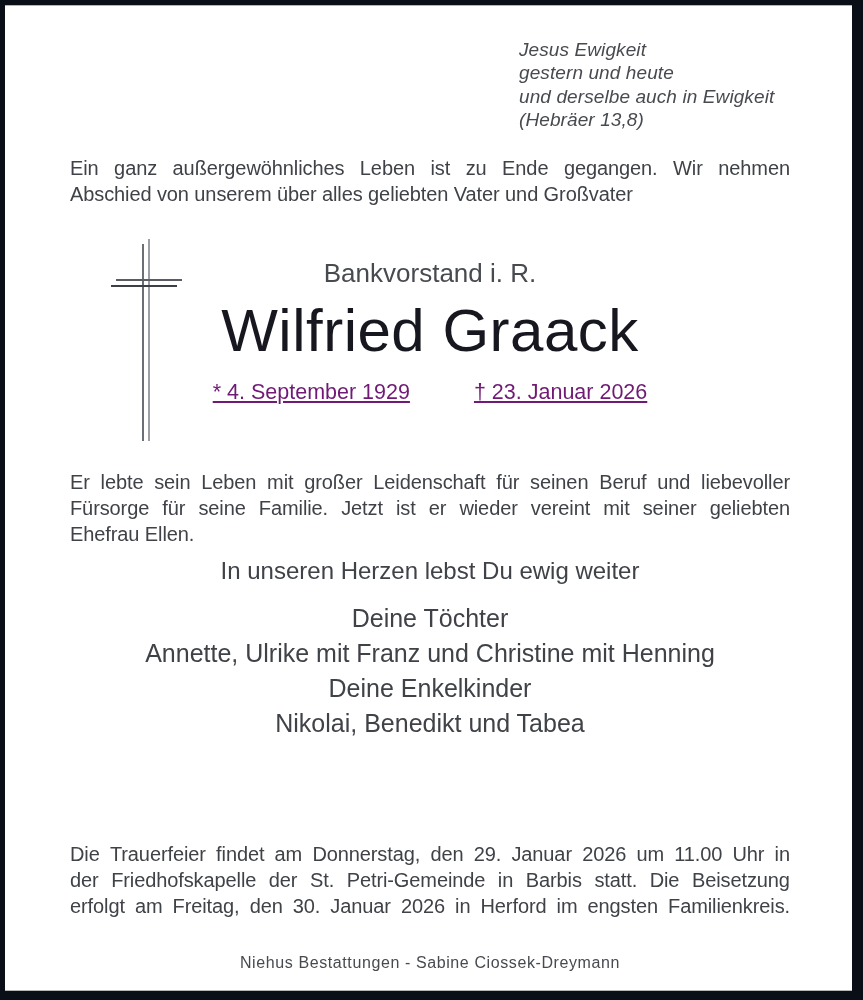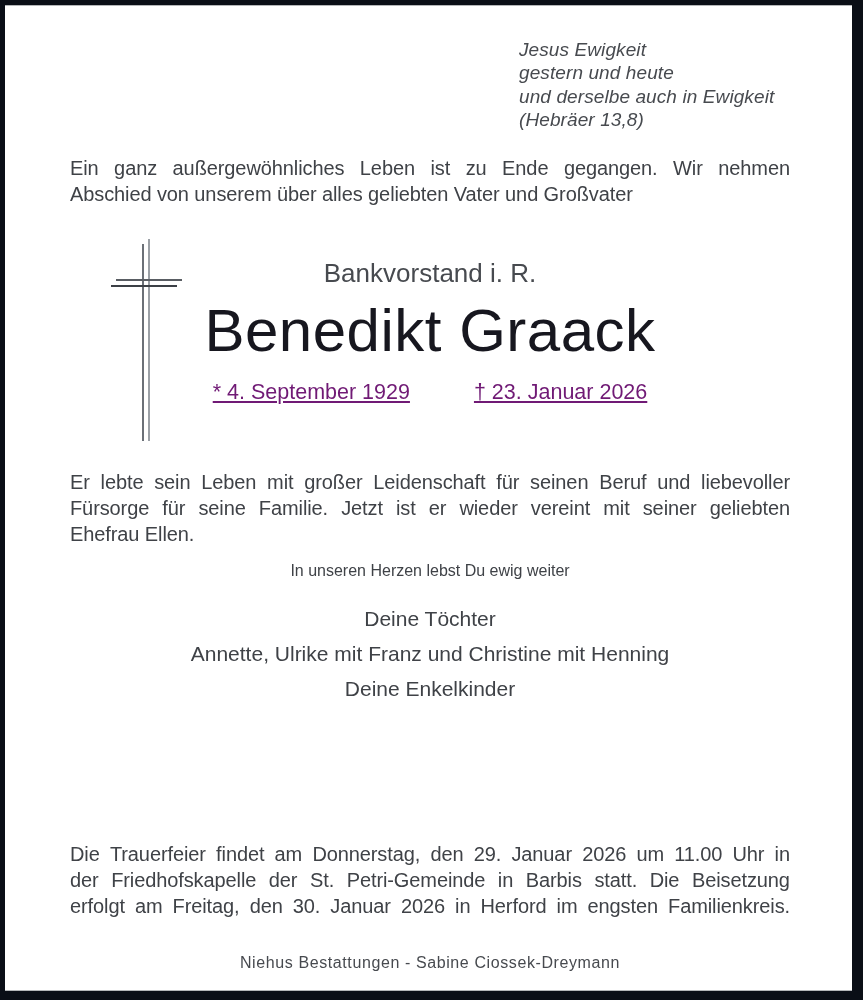--- a/index.html
+++ b/index.html
@@ -50,22 +50,22 @@
   .cross-v-dark  { left: 137px; top: 239px; width: 2px;  height: 197px; background: #6b7077; }
   .cross-h-upper { left: 111px; top: 274px; width: 66px; height: 2px;  background: #595d63; }
   .cross-h-lower { left: 106px; top: 280px; width: 66px; height: 2px;  background: #3c4046; }
 
   .centercol { left: 65px; width: 720px; text-align: center; }
 
   .title  { top: 252px; font-size: 26px; line-height: 32px; color: var(--muted, #44474c); }
   .name   { top: 295px; font-size: 60px; line-height: 62px; color: var(--name, #17171f); letter-spacing: 0.5px; }
   .dates  { top: 374px; font-size: 21.5px; line-height: 26px; display: flex; justify-content: center; gap: 64px; color: #701a75; text-decoration: underline; }
 
-  .herzen  { top: 553px; font-size: 16px; line-height: 26px; }
-  .family  { top: 596px; font-size: 21px; line-height: 35px; }
+  .herzen  { top: 553px; font-size: 24px; line-height: 26px; }
+  .family  { top: 596px; font-size: 25px; line-height: 35px; }
 
   .kondolenz { left: 67px; top: 774px; width: 720px; font-size: 20px; line-height: 26px; }
 
   .footer {
     top: 948px; font-size: 16px; line-height: 20px;
     letter-spacing: 0.6px; color: var(--muted, #4b4e53);
   }
 </style>
 </head>
 <body>
@@ -97,21 +97,21 @@
     </div>
 
     <div>
       <div class="cross-line cross-v-light"></div>
       <div class="cross-line cross-v-dark"></div>
       <div class="cross-line cross-h-upper"></div>
       <div class="cross-line cross-h-lower"></div>
     </div>
 
     <div class="abs centercol title">Bankvorstand i. R.</div>
-    <div class="abs centercol name">Benedikt Graack</div>
+    <div class="abs centercol name">Wilfried Graack</div>
 
     <div class="abs centercol dates">
       <span>* 4. September 1929</span>
       <span>† 23. Januar 2026</span>
     </div>
 
     <div class="abs para tribute">
       <div class="line" style="display: flex; justify-content: space-between;">
           <span style="white-space: nowrap;">Er</span>
           <span style="white-space: nowrap;">lebte</span>
@@ -142,20 +142,21 @@
         </div>
       <div class="line">Ehefrau Ellen.</div>
     </div>
 
     <div class="abs centercol herzen">In unseren Herzen lebst Du ewig weiter</div>
 
     <div class="abs centercol family">
       <div>Deine Töchter</div>
       <div>Annette, Ulrike mit Franz und Christine mit Henning</div>
       <div>Deine Enkelkinder</div>
+      <div>Nikolai, Benedikt und Tabea</div>
     </div>
 
 
     <div class="abs para funeral">
       <div class="line" style="display: flex; justify-content: space-between;">
           <span style="white-space: nowrap;">Die</span>
           <span style="white-space: nowrap;">Trauerfeier</span>
           <span style="white-space: nowrap;">findet</span>
           <span style="white-space: nowrap;">am</span>
           <span style="white-space: nowrap;">Donnerstag,</span>

